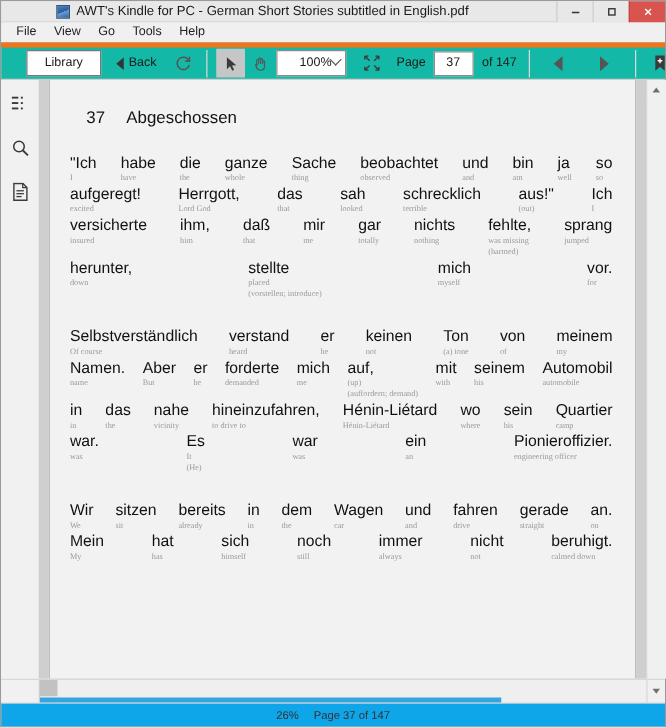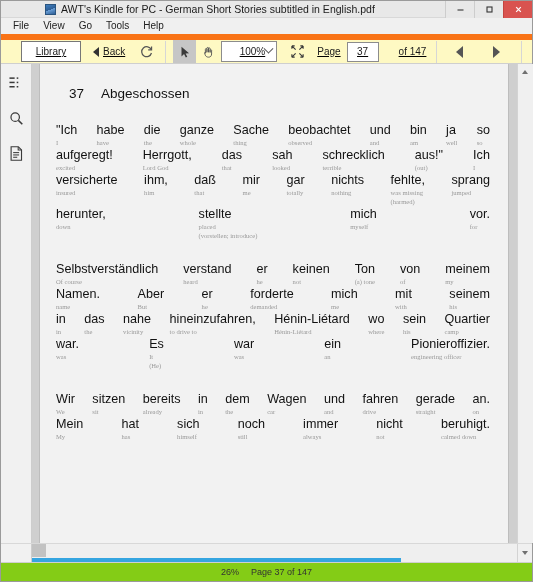--- a/index.html
+++ b/index.html
@@ -53,26 +53,25 @@
     padding-left: 5px;
   }
   .menuitem {
     font-size: 10px; color: #222; padding: 0 7px; line-height: 16px;
     white-space: nowrap;
   }
 
   
   .toolbar {
     height: 30px; min-height: 30px;
-    background: #fef9c3;
-    border-top: 6px solid #f97316;
+    background: #14b8a6;
+    border-top: 4px solid #f97316;
     border-bottom: 1px solid #cfcfcf;
     display: flex; align-items: center;
     padding: 0 6px;
-    text-decoration: underline;
   }
   .tb-sep {
     width: 1px; height: 22px; background: #d6d6d6; margin: 0 7px;
     flex: 0 0 auto;
   }
   .library-btn {
     width: 60px; height: 21px;
     border: 1px solid #777; background: #ffffff;
     font-size: 10px; color: #1a1a1a;
     display: flex; align-items: center; justify-content: center;
@@ -114,21 +113,21 @@
     border-right: 1.4px solid #555; border-bottom: 1.4px solid #555;
     transform: rotate(45deg) translate(-2px,-2px);
   }
   .page-label { font-size: 10px; color: #1a1a1a; margin-left: 8px; flex: 0 0 auto;}
   .page-input {
     width: 32px; height: 20px; margin-left: 6px;
     border: 1px solid #8c8c8c; background: #fff;
     font-size: 10px; color: #1a1a1a; text-align: center; line-height: 18px;
     flex: 0 0 auto;
   }
-  .of-label { font-size: 10px; color: #1a1a1a; margin-left: 20px; flex: 0 0 auto;}
+  .of-label { font-size: 10px; color: #1a1a1a; margin-left: 7px; flex: 0 0 auto;}
   .spacer { flex: 1 1 auto; }
 
   
   .body {
     flex: 1 1 auto; display: flex; min-height: 0;
     background: #f3f3f3;
   }
   .sidebar {
     width: 31px; min-width: 31px;
     background: #f1f1f1;
@@ -227,21 +226,21 @@
   }
   .hs-blue {
     position:absolute; left:0; bottom:0; height: 4px; background:#35a5e0;
   }
   .h-right { width:15px; background:#f0f0f0; border-left:1px solid #d3d3d3; flex:0 0 auto;
              display:flex;align-items:center;justify-content:center;}
 
   
   .statusbar {
     height: 19px; min-height: 19px;
-    background: #84cc16;
+    background: #0ea5e9;
     border-top: 1px solid #cfcfcf;
     display: flex; align-items: center; justify-content: center;
     gap: 12px;
   }
   .status-text { font-size: 9px; color: #333; }
 </style>
 </head>
 <body>
 
 <div class="window">
@@ -560,26 +559,35 @@
                 </div>
                 <div class="wordcol">
                   <div class="de">forderte</div>
                   <div class="en">demanded</div>
                 </div>
                 <div class="wordcol">
                   <div class="de">mich</div>
                   <div class="en">me</div>
                 </div>
                 <div class="wordcol">
+                  <div class="de">auf,</div>
+                  <div class="en">(up)</div>
+                  <div class="en2">(auffordern; demand)</div>
+                </div>
+                <div class="wordcol">
                   <div class="de">mit</div>
                   <div class="en">with</div>
                 </div>
                 <div class="wordcol">
                   <div class="de">seinem</div>
                   <div class="en">his</div>
+                </div>
+                <div class="wordcol">
+                  <div class="de">Automobil</div>
+                  <div class="en">automobile</div>
                 </div>
               </div>
               <div class="line justify">
                 <div class="wordcol">
                   <div class="de">in</div>
                   <div class="en">in</div>
                 </div>
                 <div class="wordcol">
                   <div class="de">das</div>
                   <div class="en">the</div>

